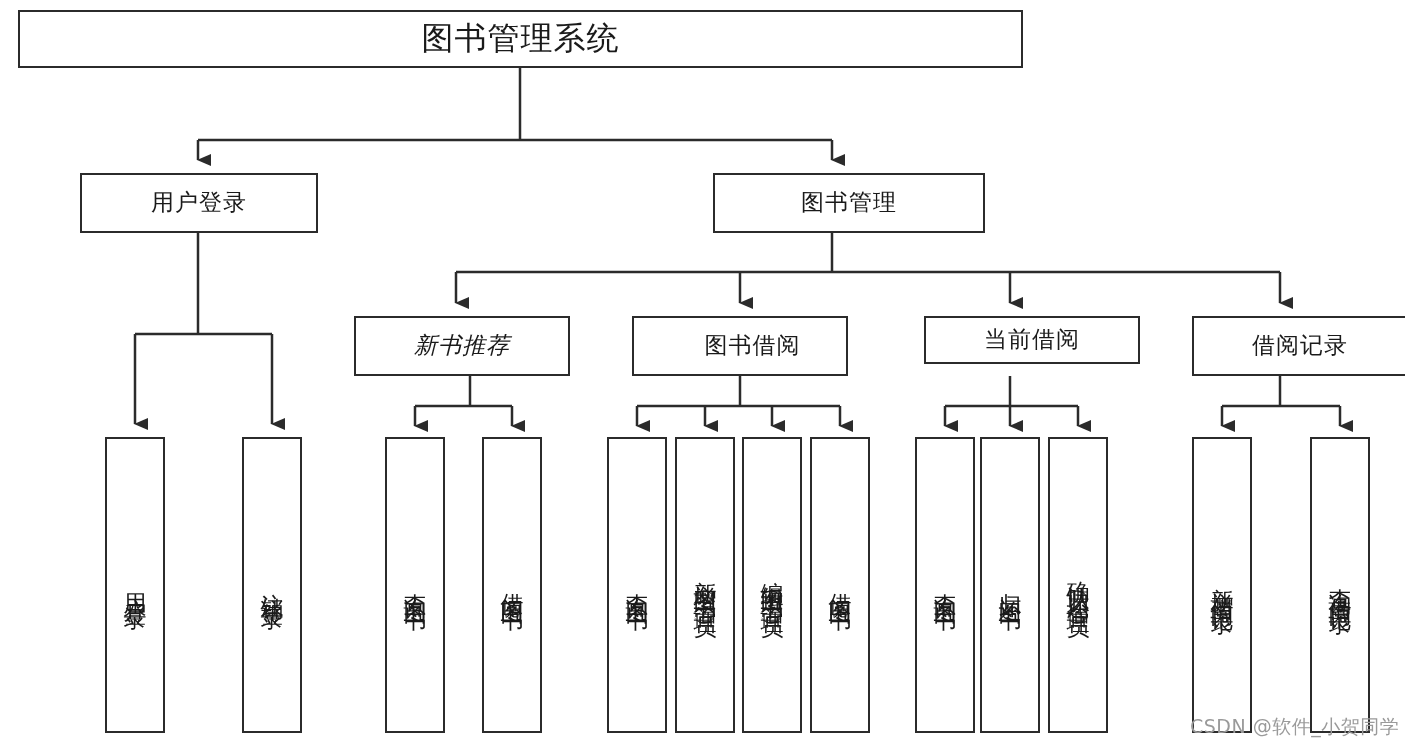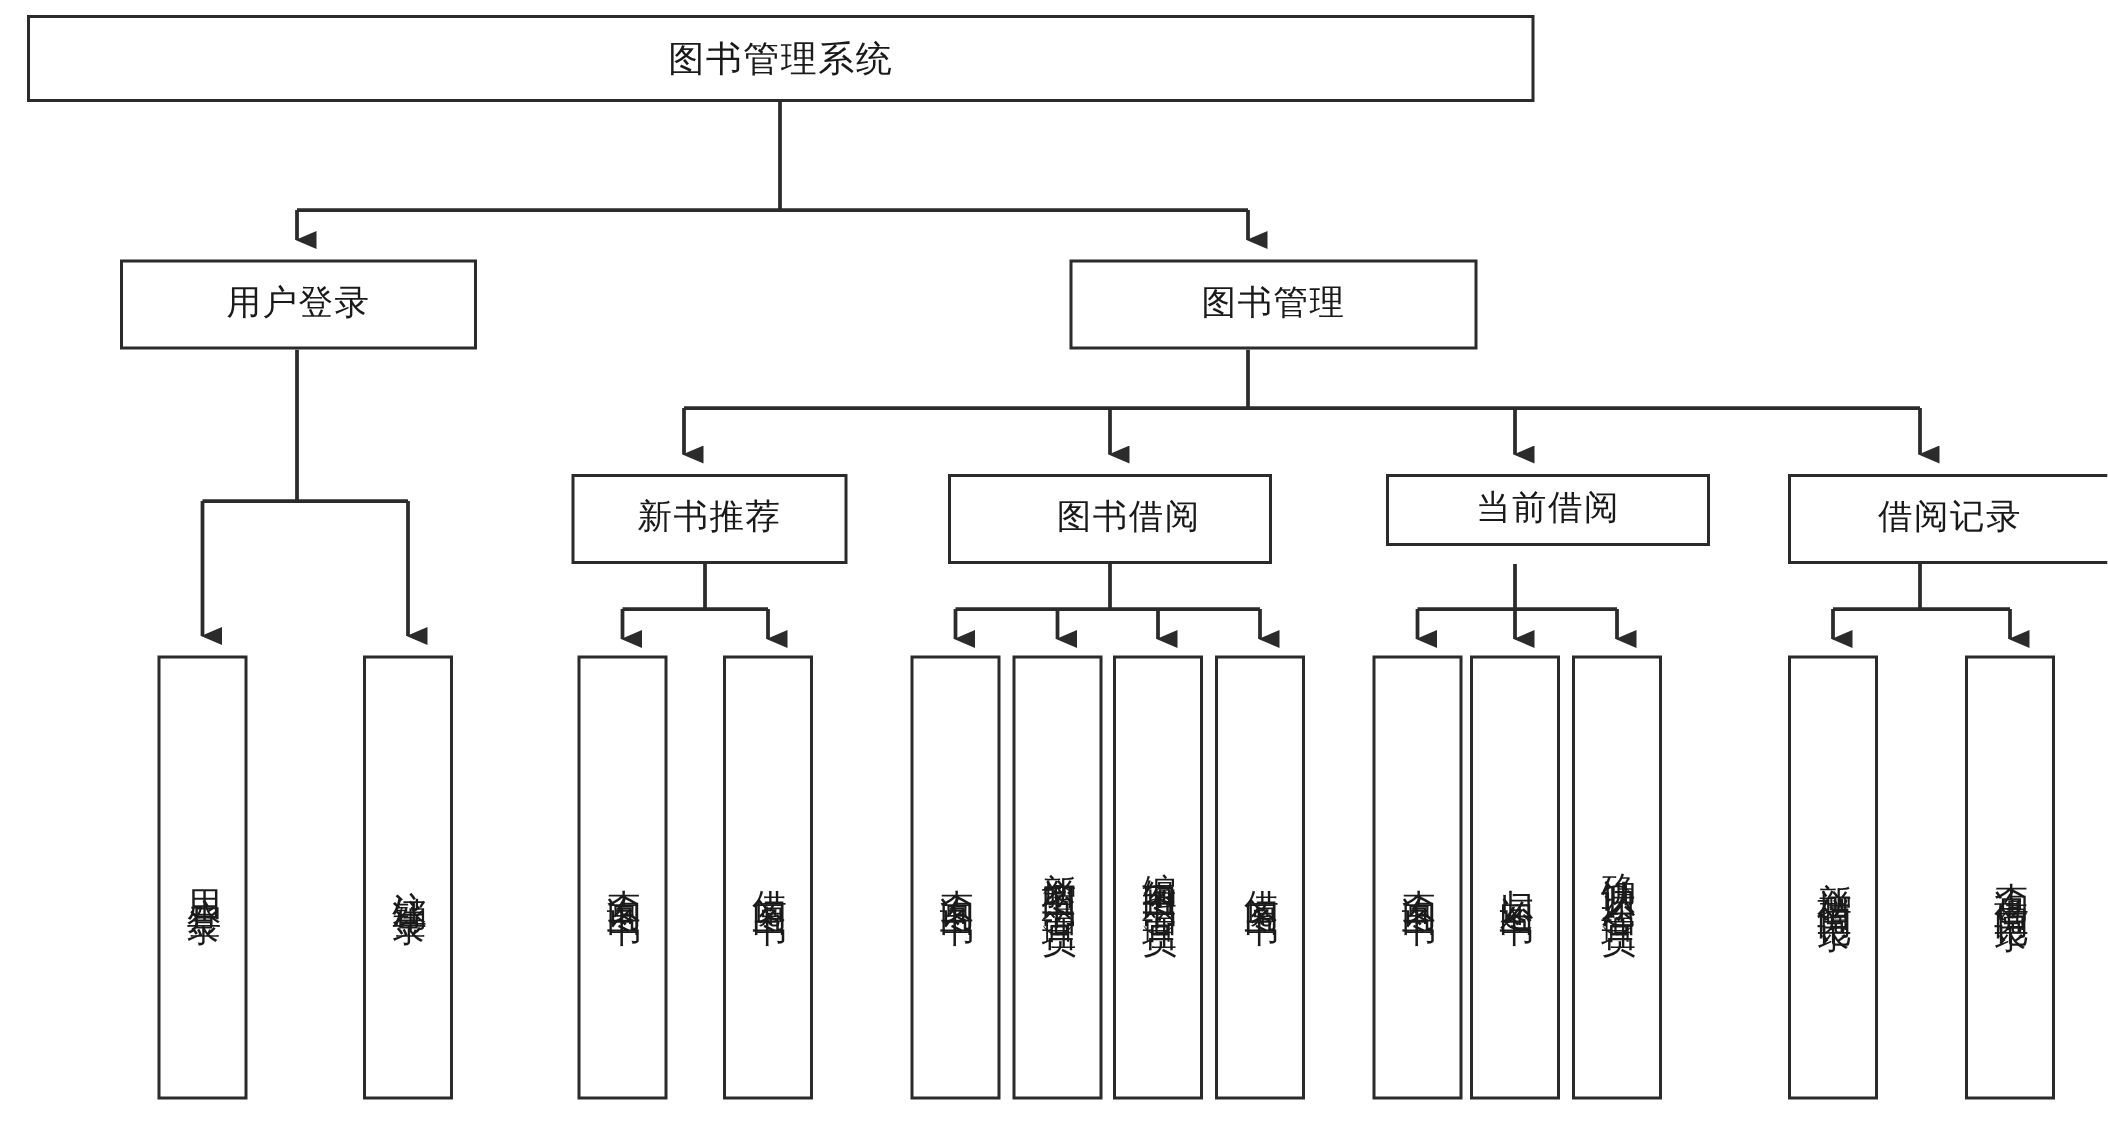--- a/index.html
+++ b/index.html
@@ -35,21 +35,21 @@
     justify-content: center;
     color: #1a1a1a;
   }
   .node.h {
     
     font-size: 23px;
     line-height: 1.1;
     letter-spacing: 1px;
   }
   .node.root {
-    font-size: 24px;
+    font-size: 32px;
   }
   .node.v {
     
     font-size: 23px;
     align-items: center;
     justify-content: center;
   }
   .vtext {
     writing-mode: vertical-rl;
     text-orientation: upright;
@@ -126,21 +126,21 @@
     <span>图书管理系统</span>
   </div>
 
   <div class="node h" style="left:80px; top:173px; width:238px; height:60px;">
     <span>用户登录</span>
   </div>
   <div class="node h" style="left:713px; top:173px; width:272px; height:60px;">
     <span>图书管理</span>
   </div>
 
-  <div class="node h" style="left:381px; top:316px; width:184px; height:60px;">
+  <div class="node h" style="left:354px; top:316px; width:216px; height:60px;font-style:italic;">
     <span>新书推荐</span>
   </div>
   <div class="node h" style="left:632px; top:316px; width:216px; height:60px;padding-left:25px;">
     <span>图书借阅</span>
   </div>
   <div class="node h" style="left:924px; top:316px; width:216px; height:48px;">
     <span>当前借阅</span>
   </div>
   <div class="node h" style="left:1192px; top:316px; width:216px; height:60px;">
     <span>借阅记录</span>
@@ -183,14 +183,15 @@
     <span class="vtext">确认归还（管理员）</span>
   </div>
 
   <div class="node v" style="left:1192px; top:437px; width:60px; height:296px;">
     <span class="vtext">新增借阅记录</span>
   </div>
   <div class="node v" style="left:1310px; top:437px; width:60px; height:296px;">
     <span class="vtext">查询借阅记录</span>
   </div>
 
+  <div class="watermark" style="left:1190px; top:714px;">CSDN @软件_小贺同学</div>
 
 </div>
 
 </body></html>

